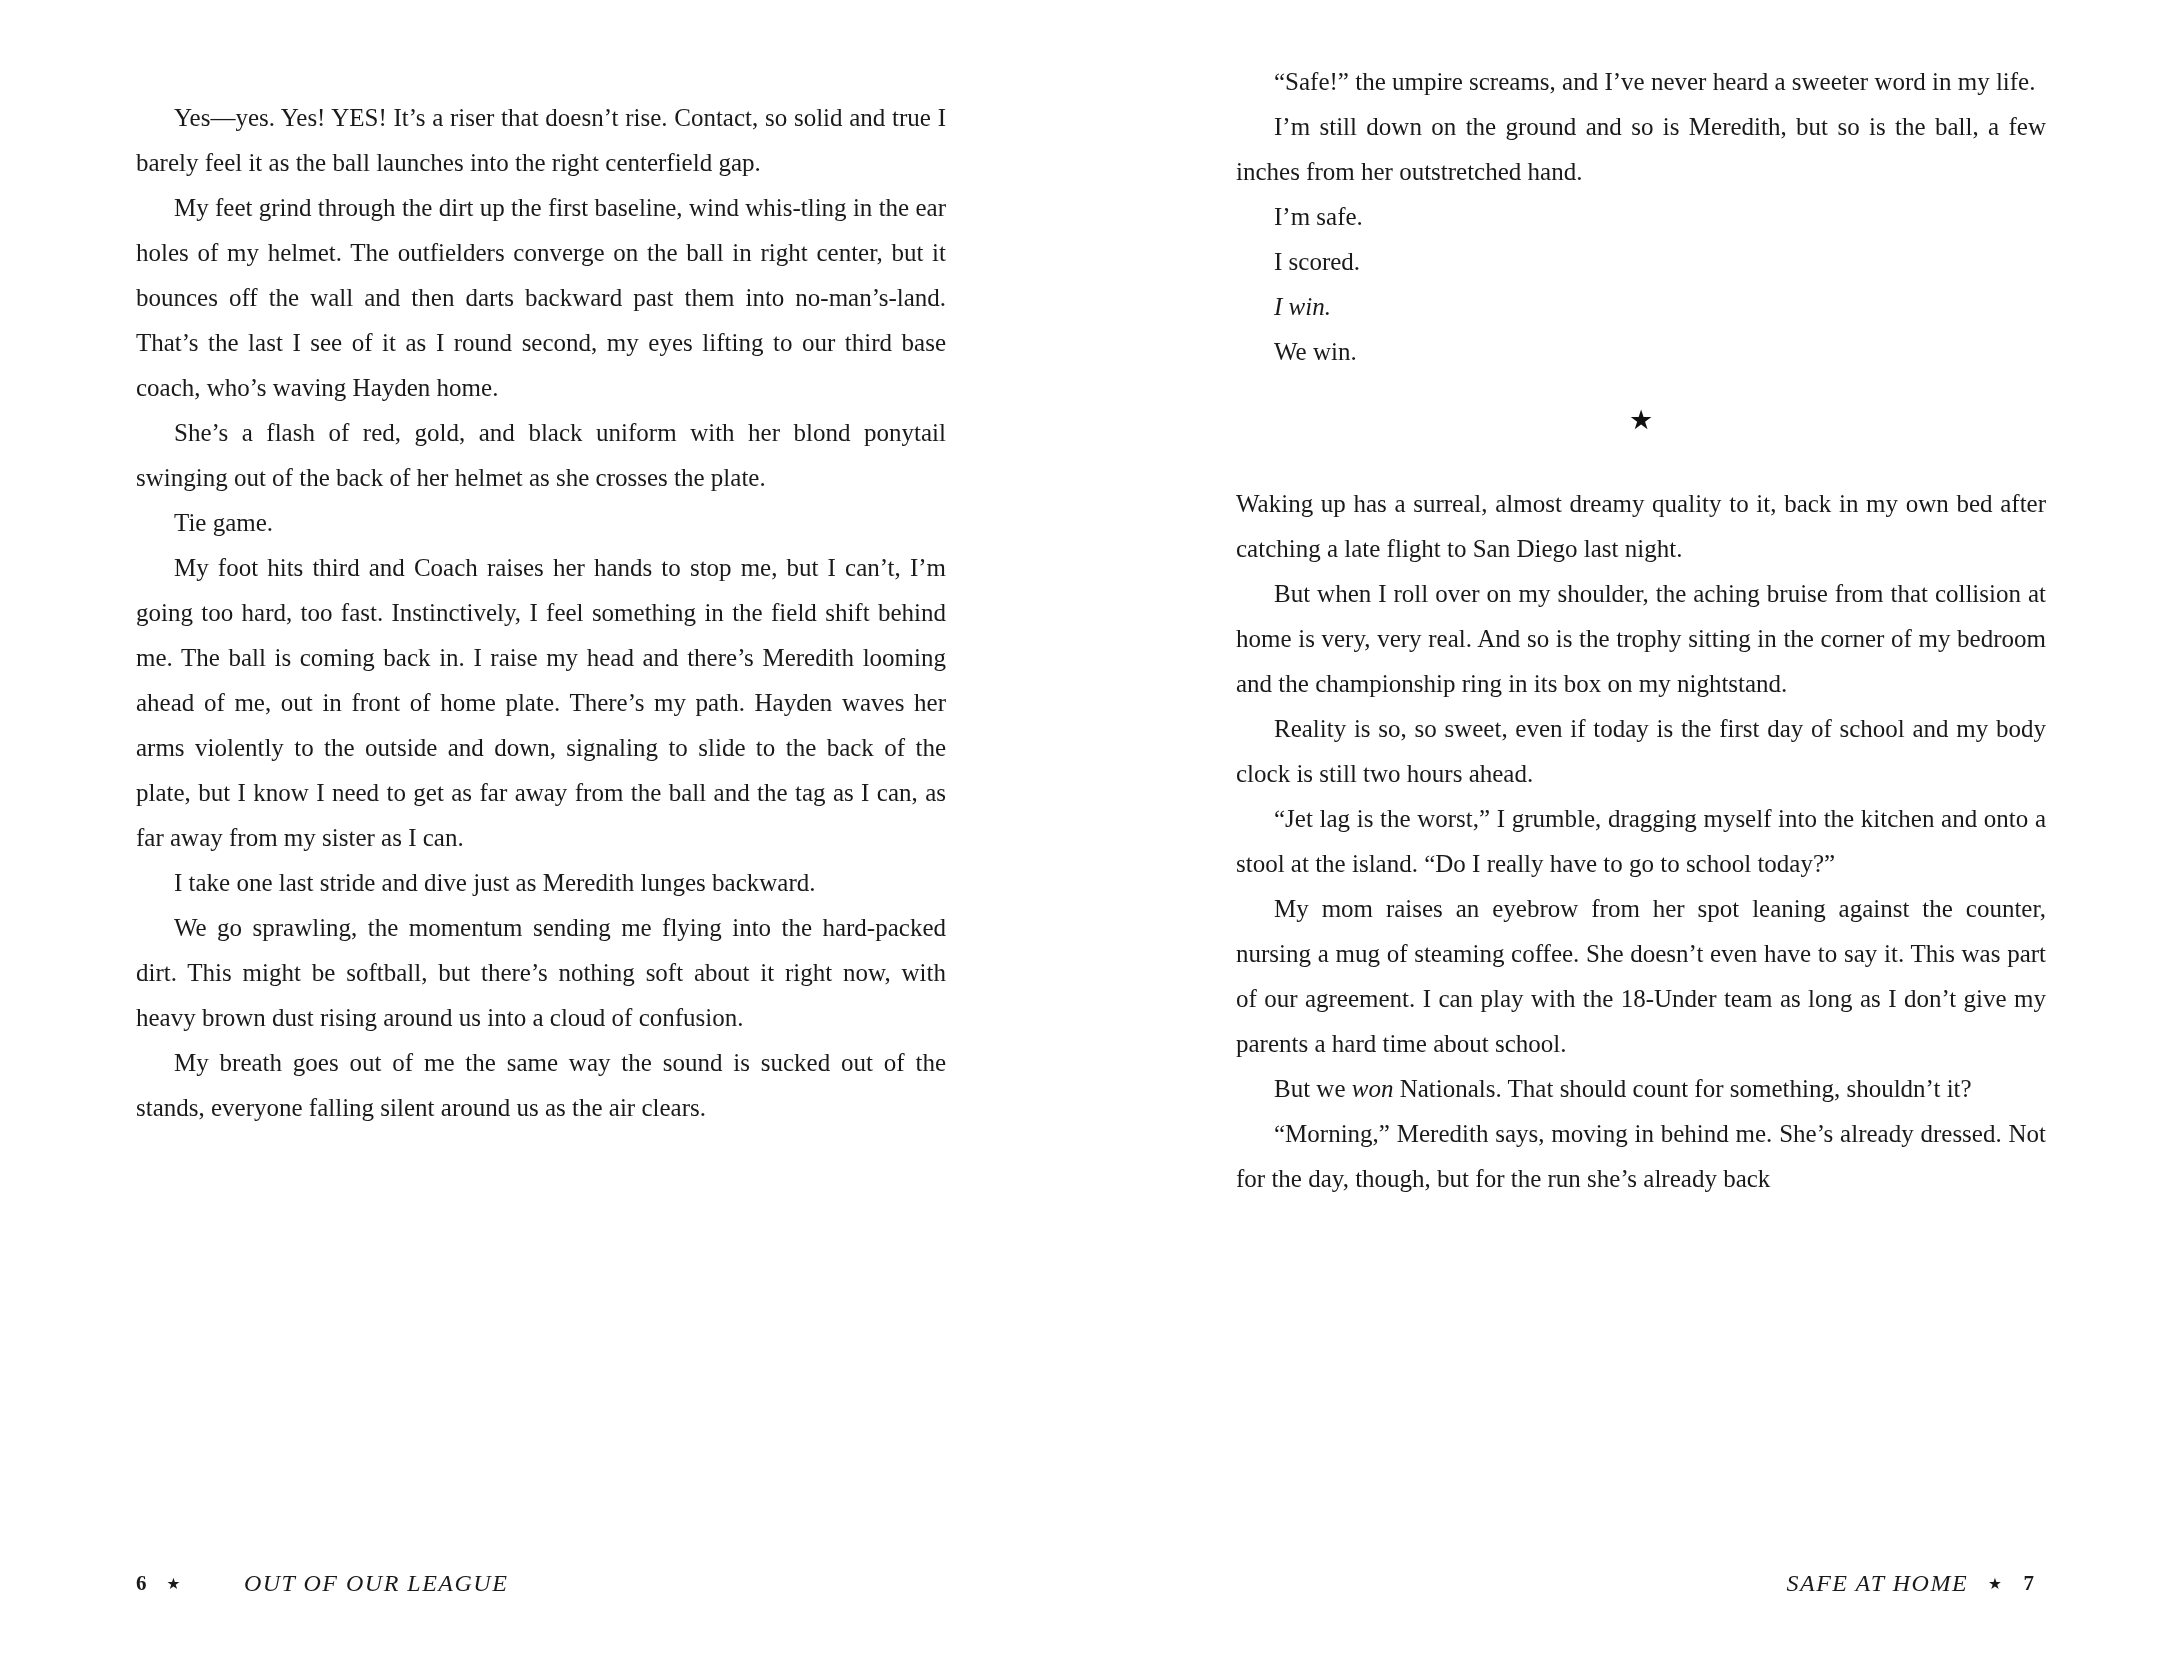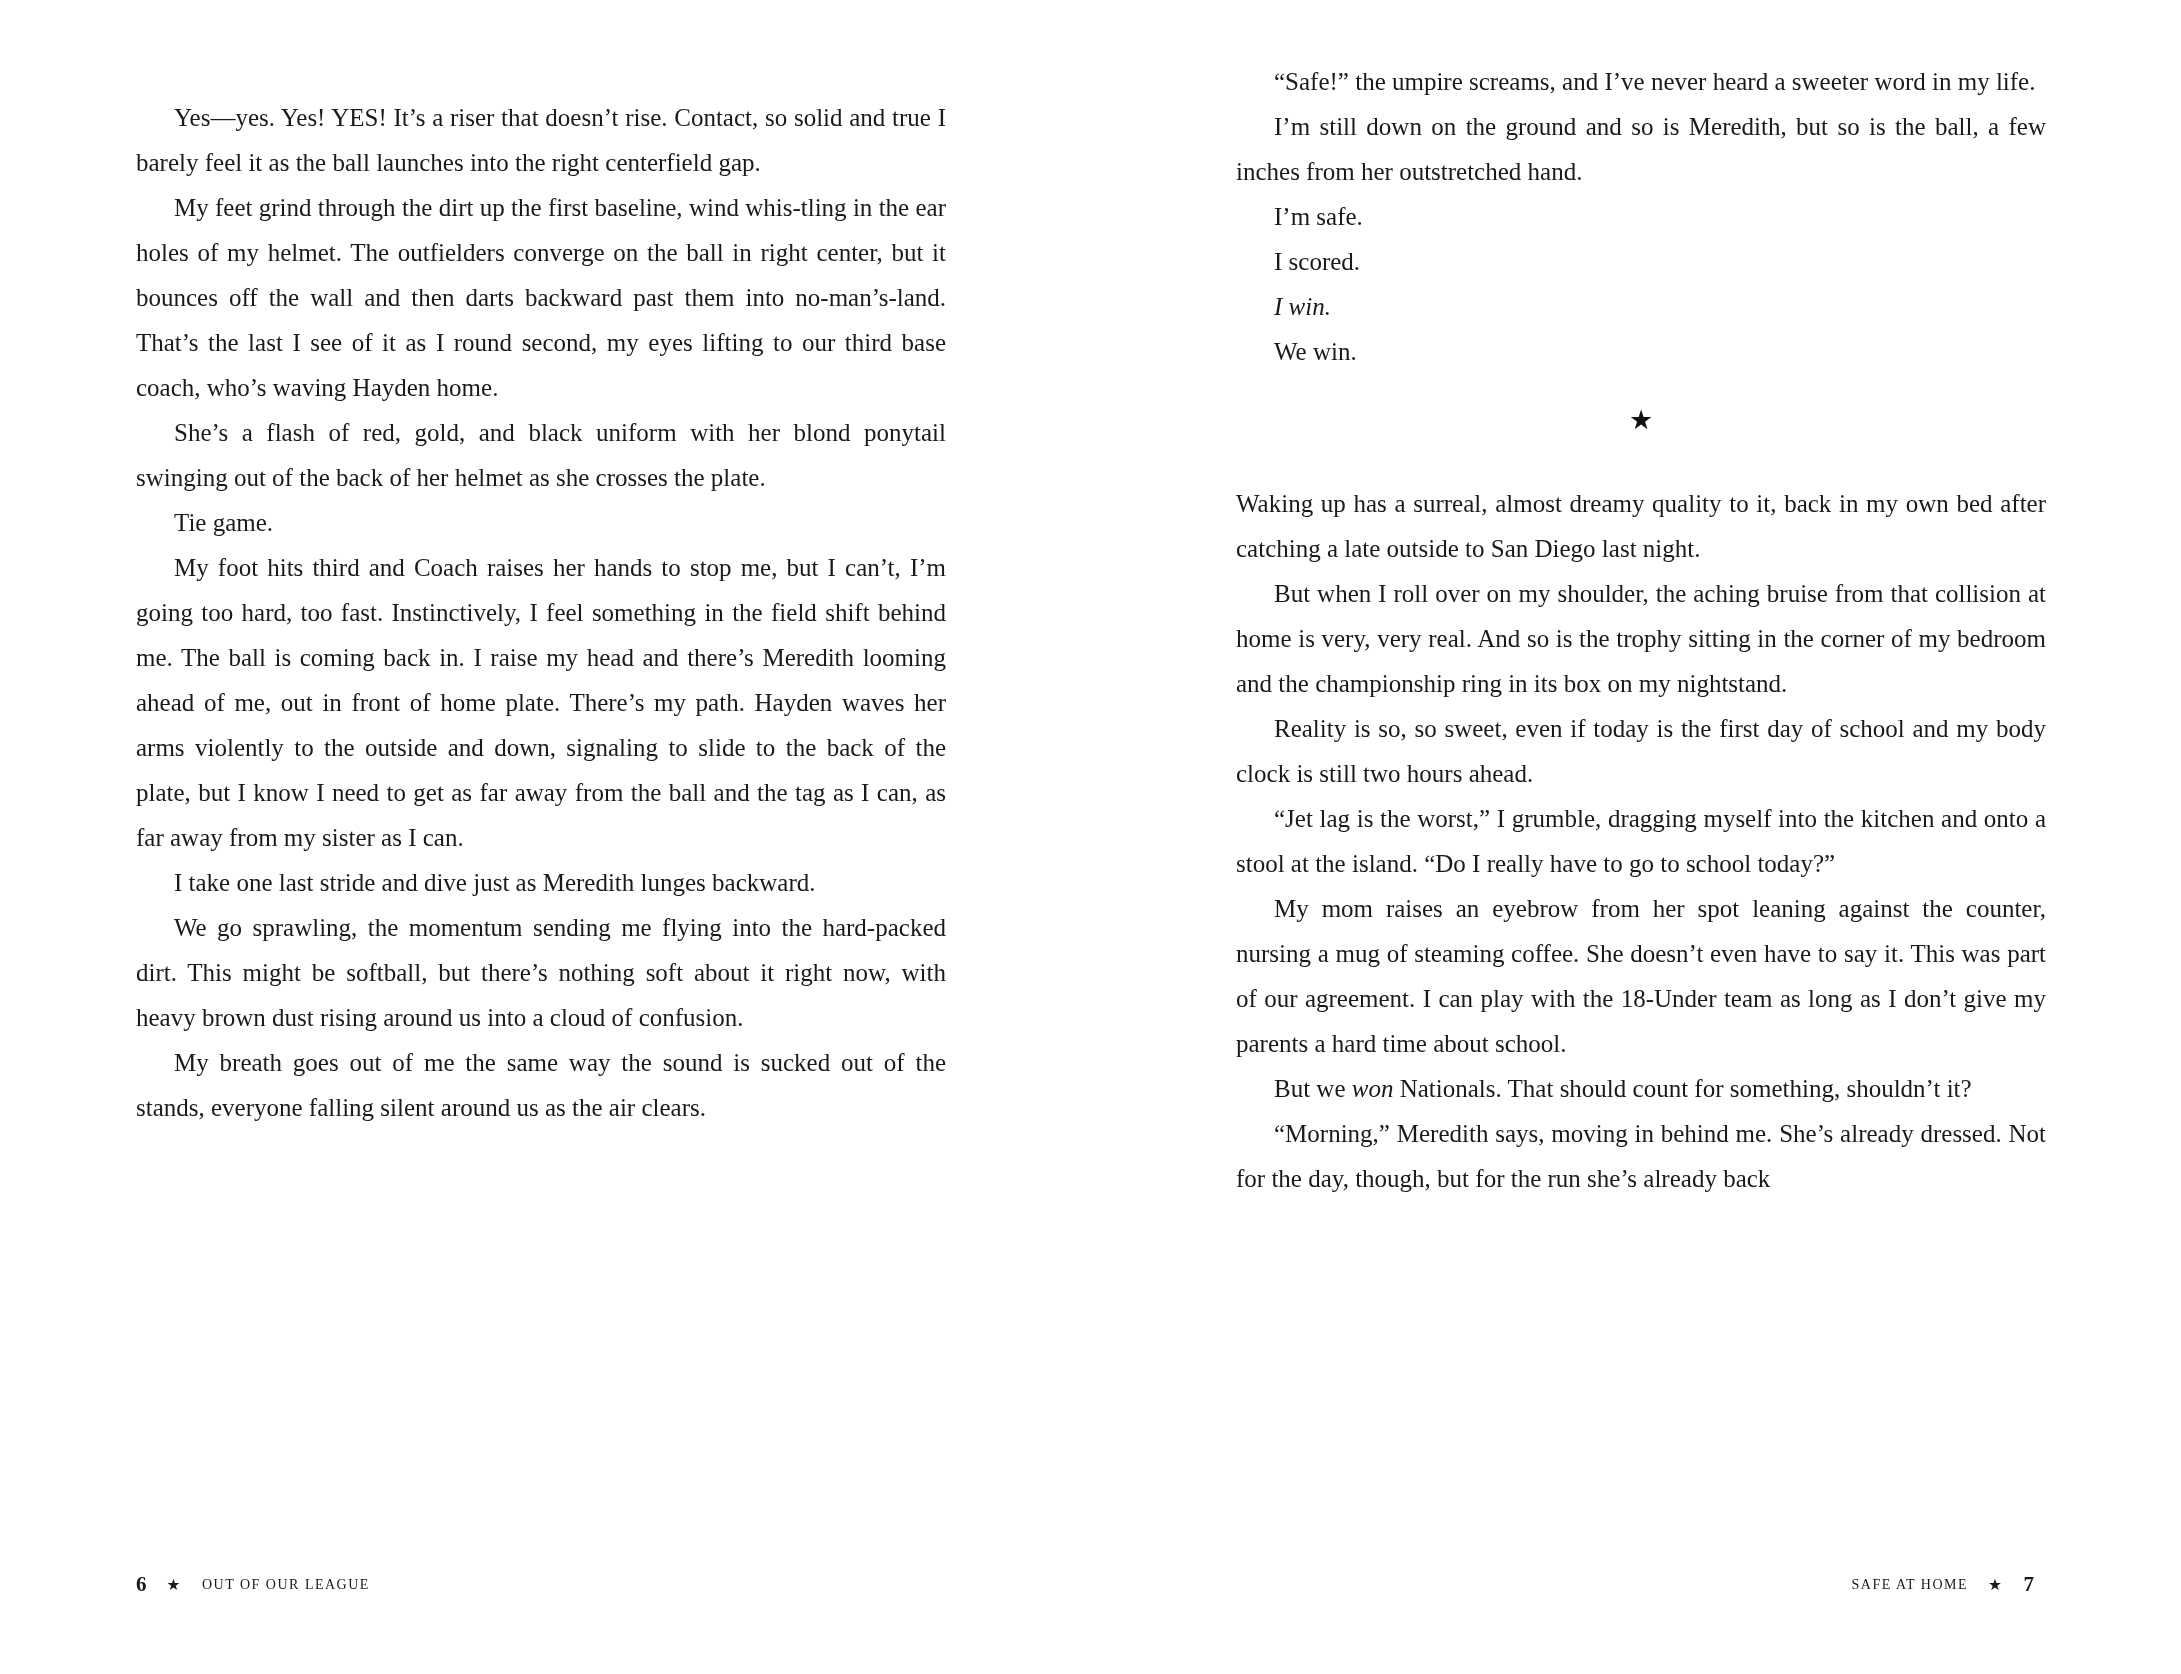--- a/index.html
+++ b/index.html
@@ -66,23 +66,25 @@
   }
   .folio-left  { left: 136px; }
   .folio-right { right: 148px; }
   .folio .num {
     font-weight: bold;
     font-size: 21px;
     letter-spacing: 0;
   }
   .folio .star { font-size: 15.5px; line-height: 1; }
   .folio .rt {
+    font-style: italic;
     text-transform: uppercase;
-    font-size: 14px;
+    font-size: 24px;
     letter-spacing: 1.5px;
+    margin-left: 42px;
   }
 </style>
 </head>
 <body>
 
 <div class="spread">
 
   <div class="page page-left">
     <div class="body-text">
       <p>Yes—yes. Yes! YES! It’s a riser that doesn’t rise. Contact, so solid and true I barely feel it as the ball launches into the right centerfield gap.</p>
@@ -108,21 +110,21 @@
       <p>I’m still down on the ground and so is Meredith, but so is the ball, a few inches from her outstretched hand.</p>
       <p>I’m safe.</p>
       <p>I scored.</p>
       <p><em>I win.</em></p>
       <p>We win.</p>
     </div>
 
     <div class="scene-break">★</div>
 
     <div class="body-text">
-      <p class="noindent">Waking up has a surreal, almost dreamy quality to it, back in my own bed after catching a late outside to San Diego last night.</p>
+      <p class="noindent">Waking up has a surreal, almost dreamy quality to it, back in my own bed after catching a late flight to San Diego last night.</p>
       <p>But when I roll over on my shoulder, the aching bruise from that collision at home is very, very real. And so is the trophy sitting in the corner of my bedroom and the championship ring in its box on my nightstand.</p>
       <p>Reality is so, so sweet, even if today is the first day of school and my body clock is still two hours ahead.</p>
       <p>“Jet lag is the worst,” I grumble, dragging myself into the kitchen and onto a stool at the island. “Do I really have to go to school today?”</p>
       <p>My mom raises an eyebrow from her spot leaning against the counter, nursing a mug of steaming coffee. She doesn’t even have to say it. This was part of our agreement. I can play with the 18-Under team as long as I don’t give my parents a hard time about school.</p>
       <p><span>But we </span><em>won</em><span> Nationals. That should count for something, shouldn’t it?</span></p>
       <p>“Morning,” Meredith says, moving in behind me. She’s already dressed. Not for the day, though, but for the run she’s already back</p>
     </div>
 
     <div class="folio folio-right">
       <span class="rt">SAFE AT HOME</span>

